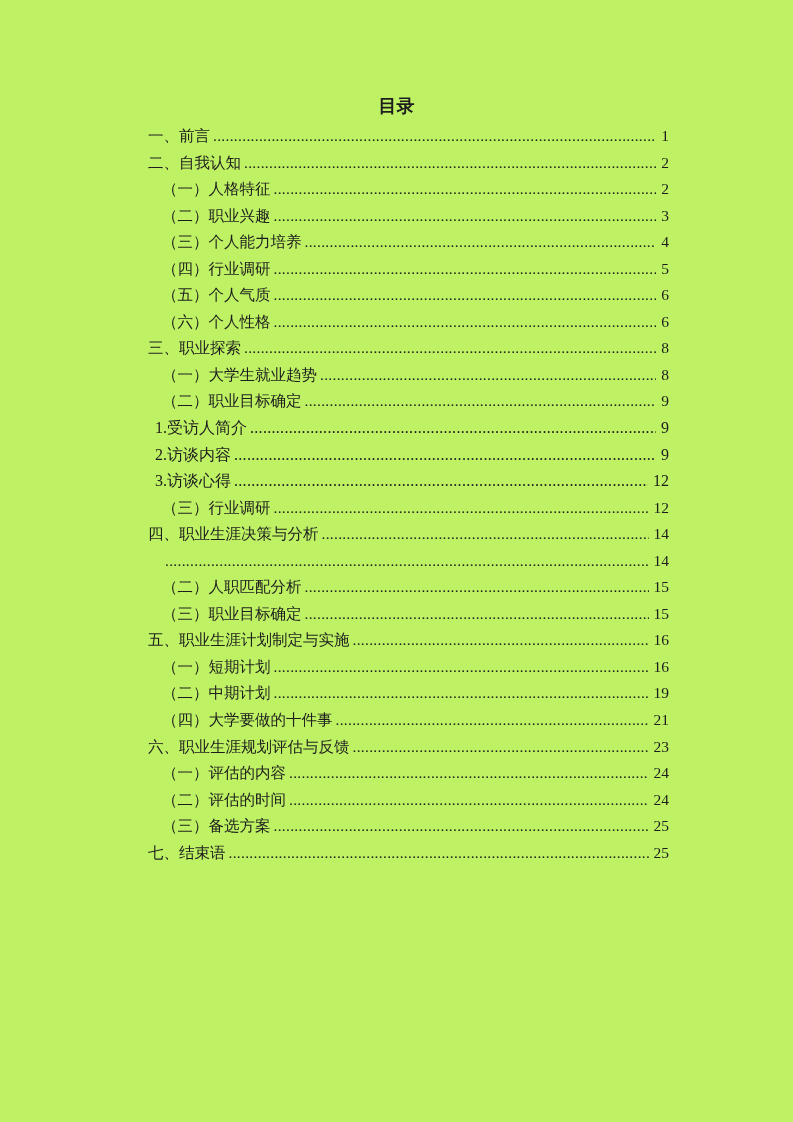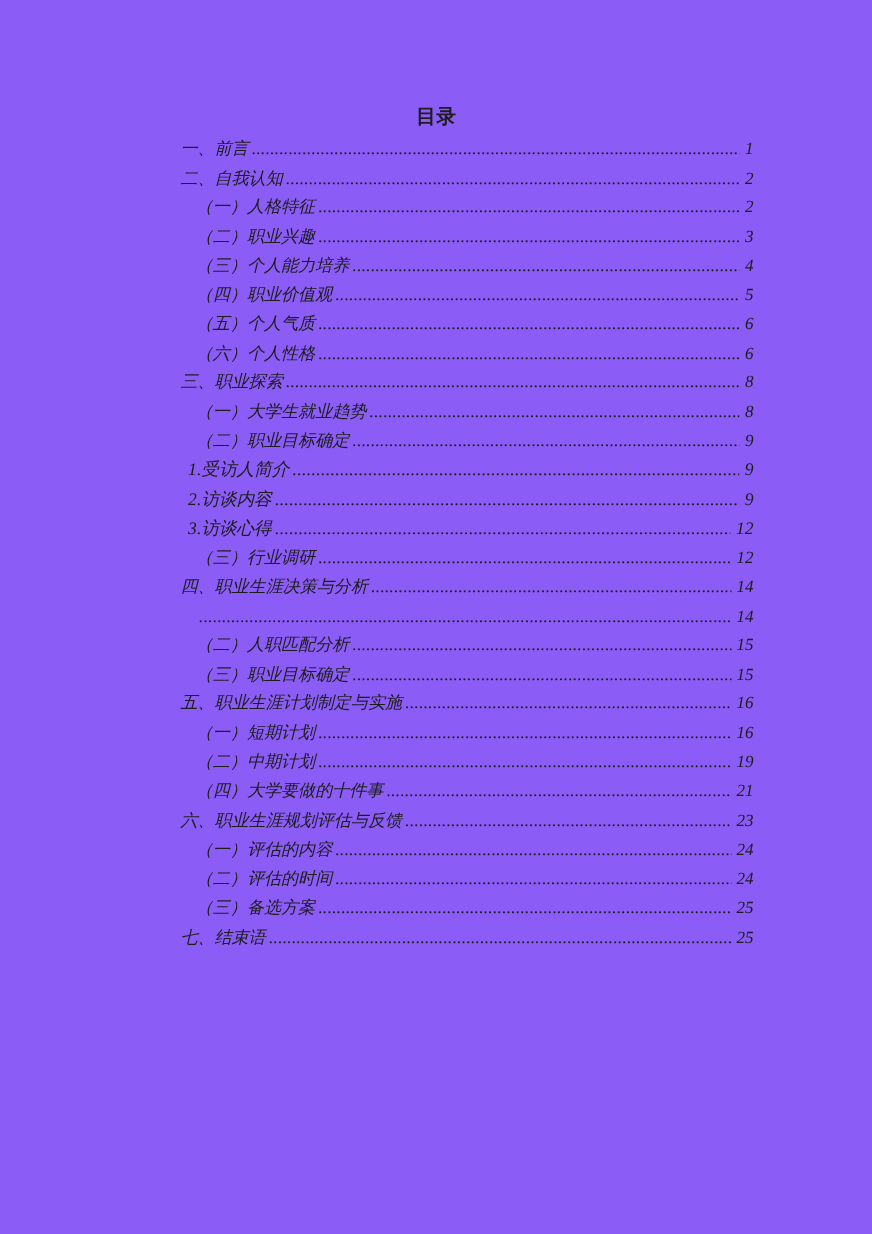--- a/index.html
+++ b/index.html
@@ -1,39 +1,38 @@
 <!DOCTYPE html>
 <html><head>
 <meta charset="utf-8">
 <style>
   html, body { margin: 0; padding: 0; background: #ffffff; }
   .page {
     position: relative;
     width: 793px;
     height: 1122px;
-    background: #8b5cf6;
+    background: #bef264;
     font-family: "Liberation Serif", "DejaVu Serif", serif;
     color: #1d1d1d;
     overflow: hidden;
   }
   .toc-title {
     position: absolute;
     top: 94px;
     left: 0;
     width: 100%;
     text-align: center;
     font-size: 18px;
     font-weight: 700;
   }
   .toc-list {
     position: absolute;
     top: 123px;
-    left: 164px;
+    left: 148px;
     width: 521px;
-    font-style: italic;
   }
   .toc-line {
     display: flex;
     align-items: baseline;
     height: 26.55px;
     line-height: 26.55px;
     font-size: 15.5px;
     white-space: nowrap;
   }
   .toc-line .label { white-space: nowrap; flex: 0 0 auto; }
@@ -79,21 +78,21 @@
     <span class="label">（二）职业兴趣</span>
     <span class="dots"></span>
     <span class="pageno">3</span>
   </div>
       <div class="toc-line level-2">
     <span class="label">（三）个人能力培养</span>
     <span class="dots"></span>
     <span class="pageno">4</span>
   </div>
       <div class="toc-line level-2">
-    <span class="label">（四）职业价值观</span>
+    <span class="label">（四）行业调研</span>
     <span class="dots"></span>
     <span class="pageno">5</span>
   </div>
       <div class="toc-line level-2">
     <span class="label">（五）个人气质</span>
     <span class="dots"></span>
     <span class="pageno">6</span>
   </div>
       <div class="toc-line level-2">
     <span class="label">（六）个人性格</span>

